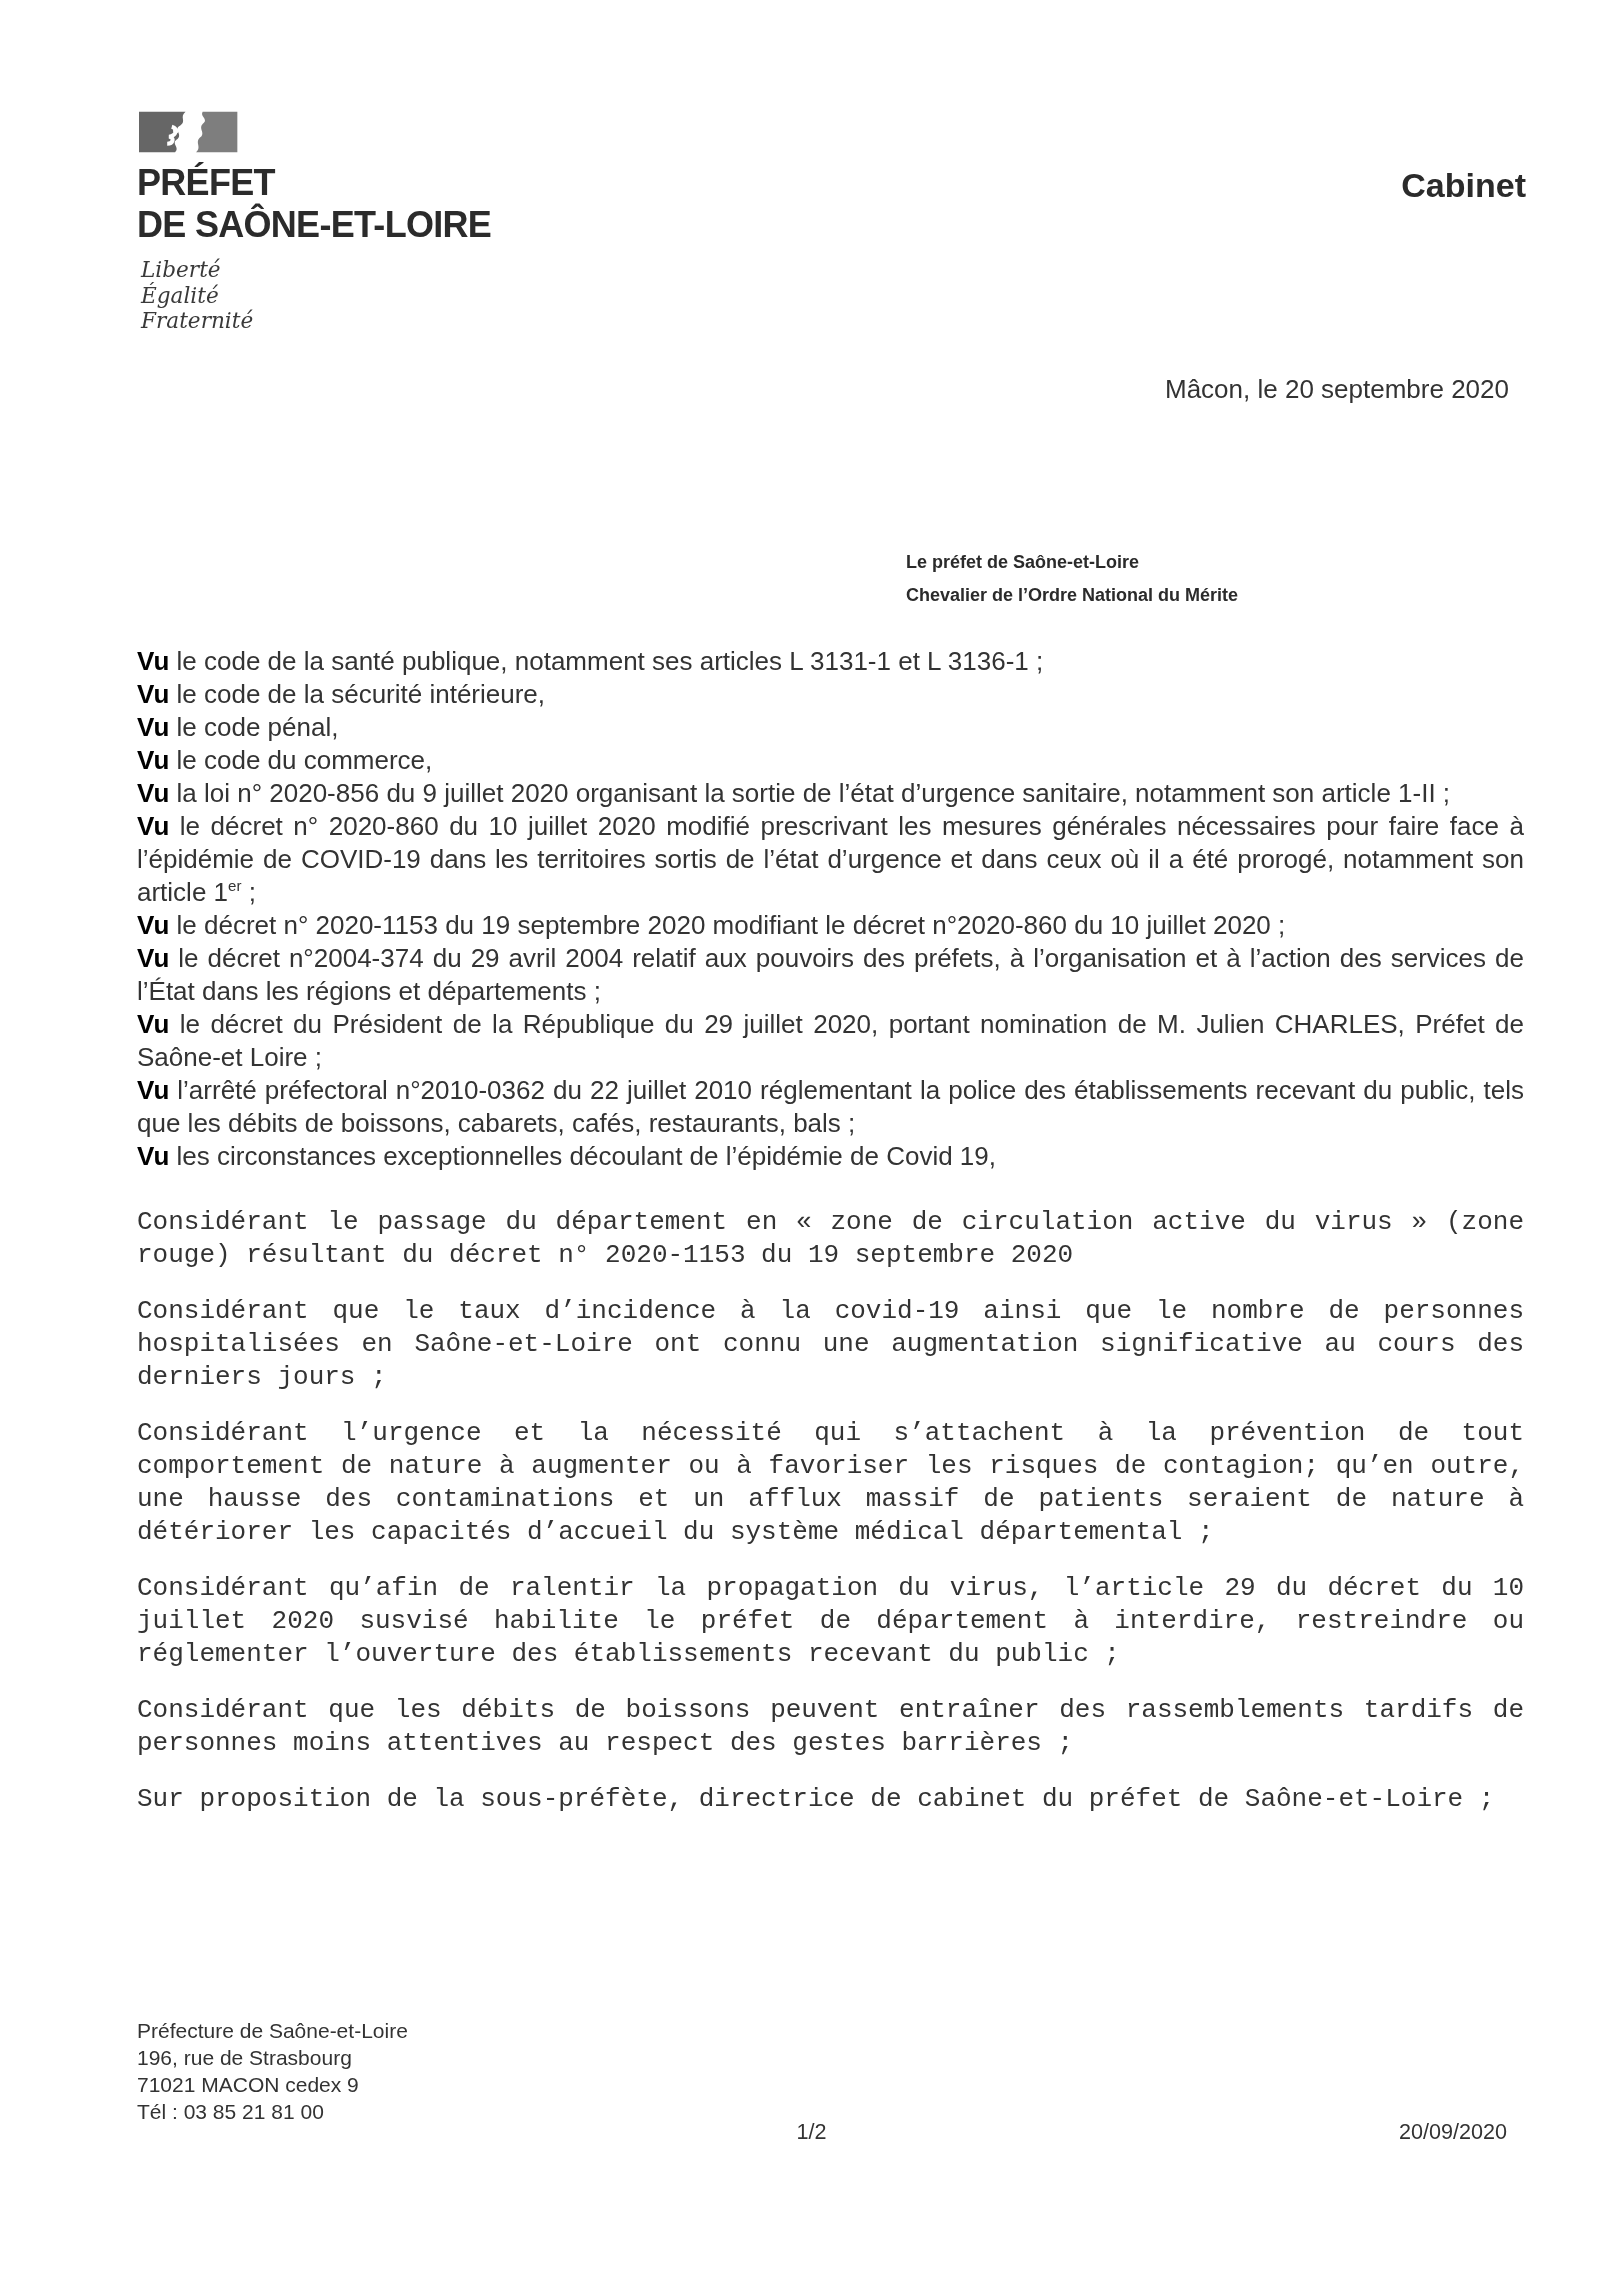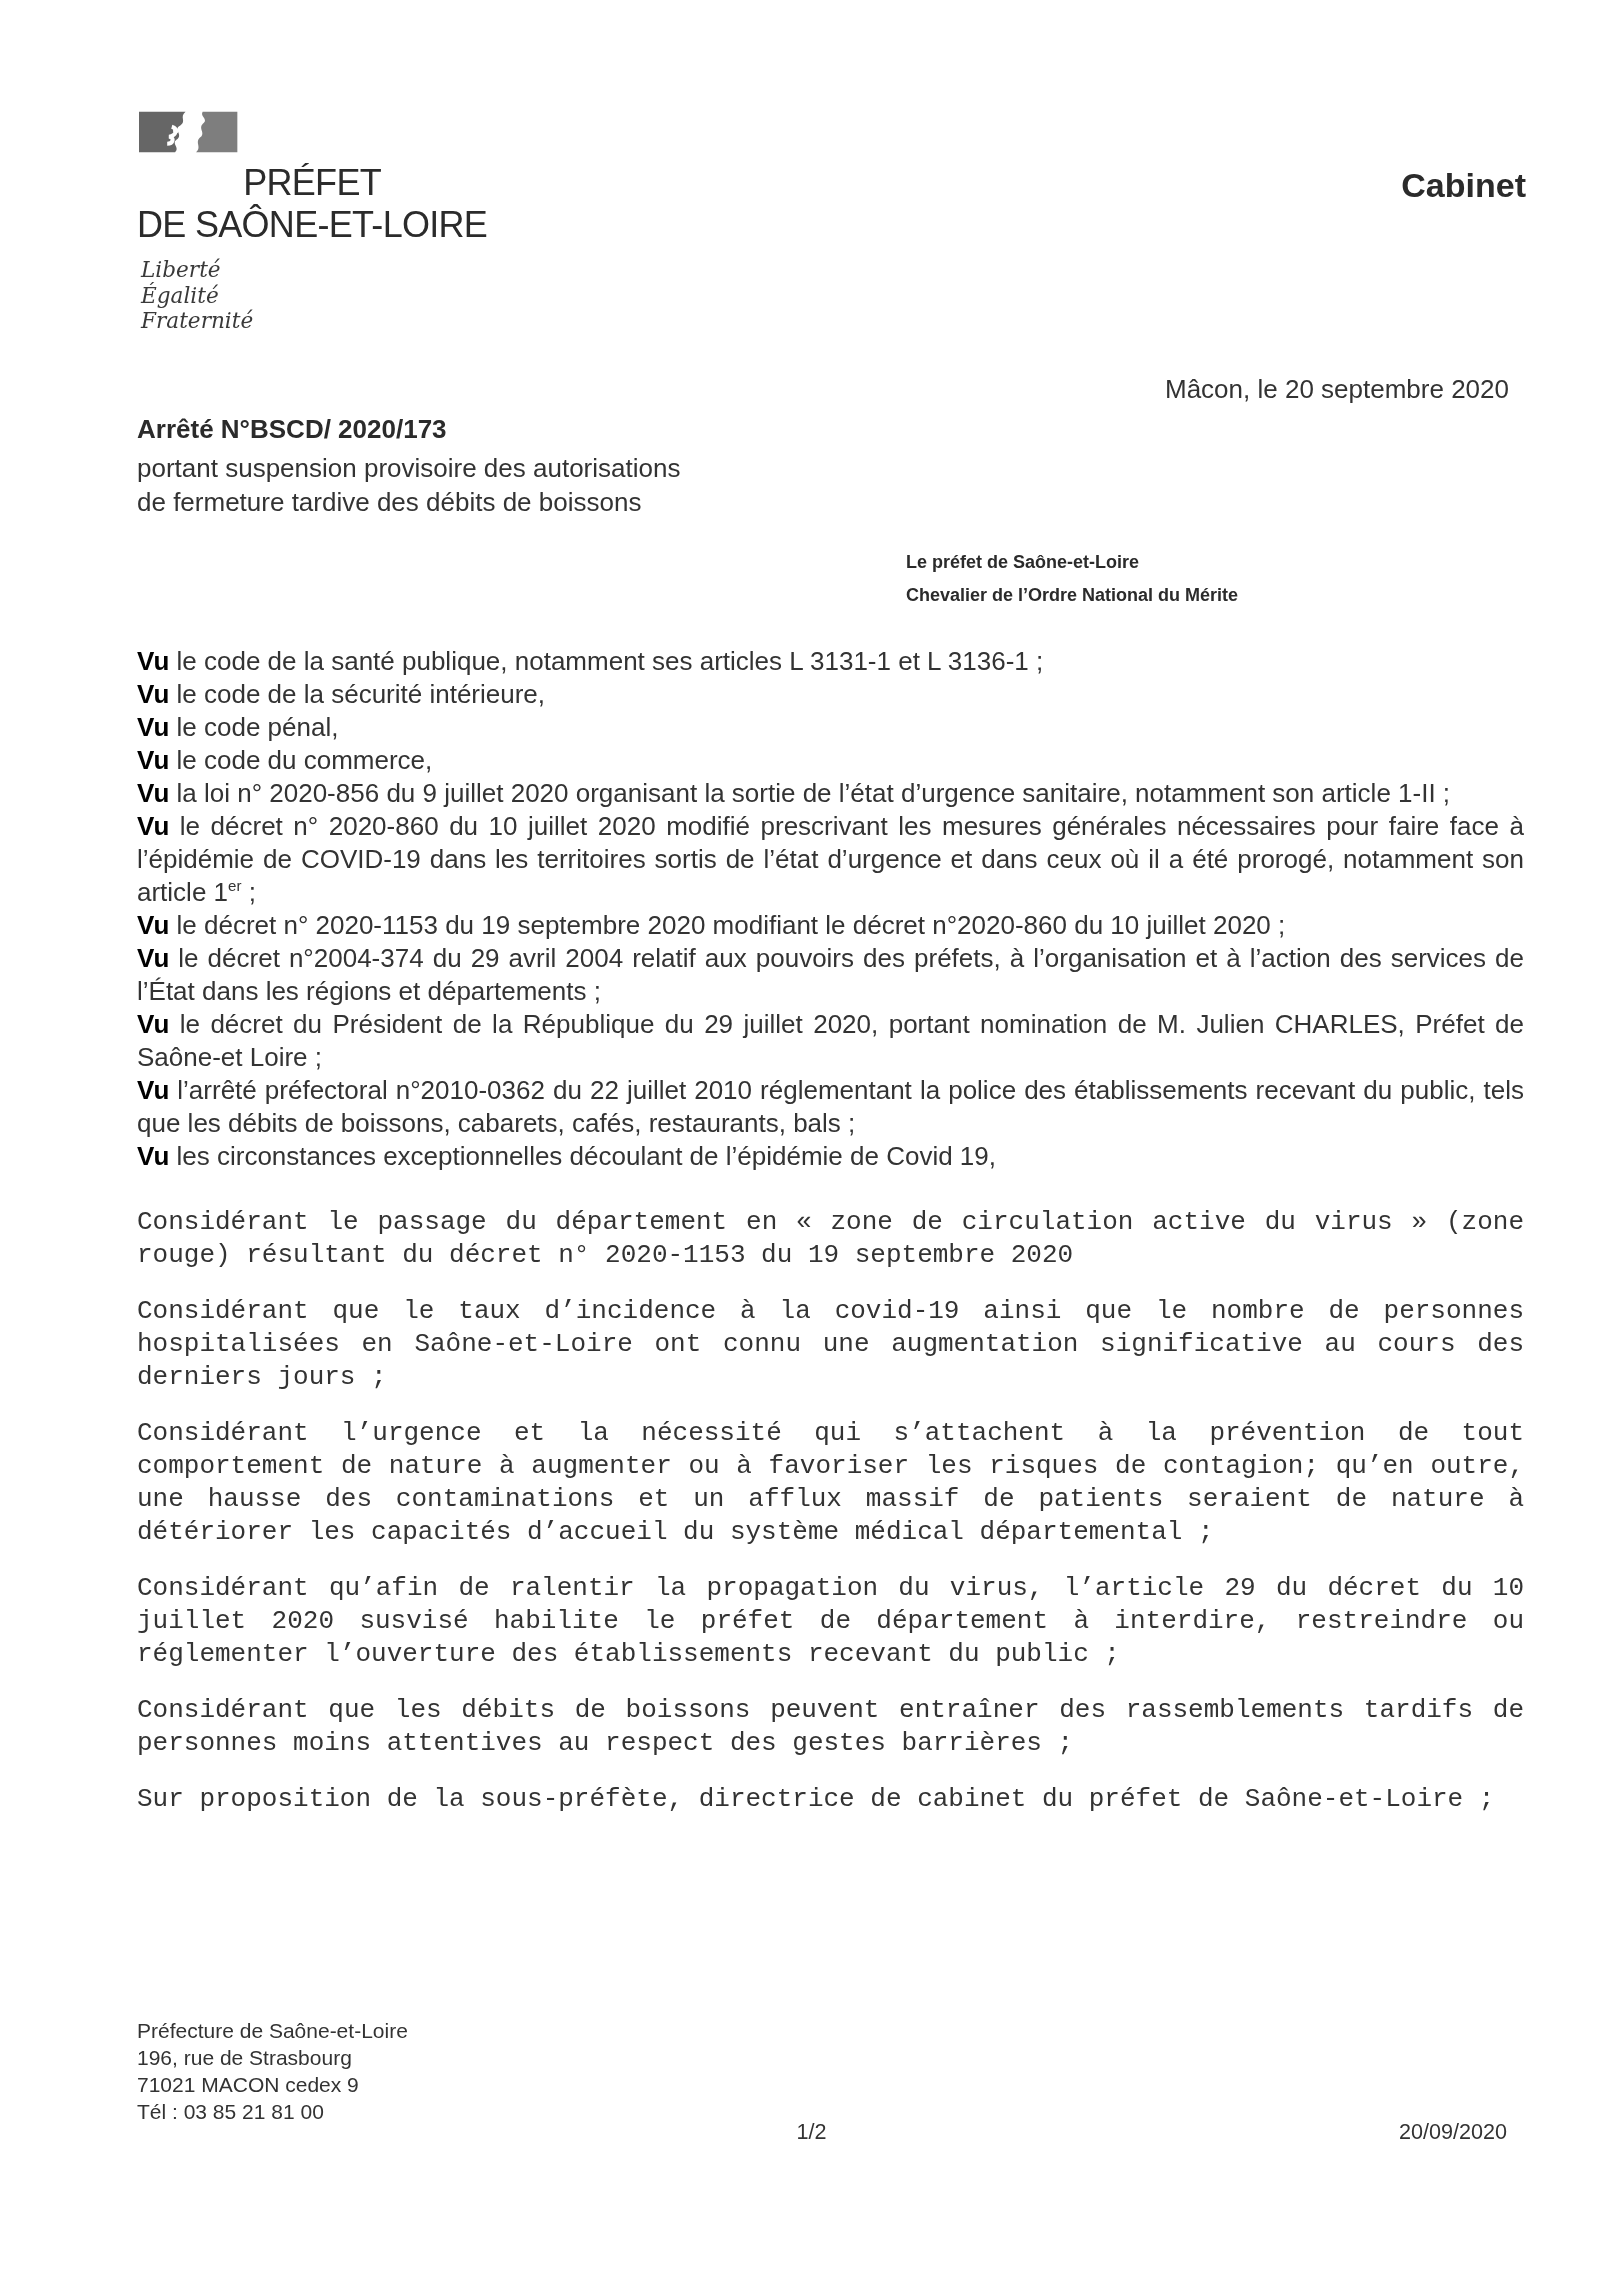--- a/index.html
+++ b/index.html
@@ -8,22 +8,22 @@
     width:1623px;height:2295px;
     background:#ffffff;
     font-family:"Liberation Sans",sans-serif;
     color:#333333;
     overflow:hidden;
   }
   
   .logo{position:absolute;left:139px;top:111px;}
   .agency{
     position:absolute;left:137px;top:162px;
-    font-weight:normal;font-size:36px;line-height:42px;
-    color:#2b2b2b;letter-spacing:-0.7px;white-space:nowrap;text-align:center;
+    font-weight:bold;font-size:36px;line-height:42px;
+    color:#2b2b2b;letter-spacing:-0.7px;white-space:nowrap;
   }
   .motto{
     position:absolute;left:141px;top:257px;
     font-family:"DejaVu Serif",serif;font-style:italic;
     font-size:21.6px;line-height:25.5px;color:#3a3a3a;
   }
   .service{
     position:absolute;right:97px;top:164px;
     text-align:right;font-weight:bold;
     font-size:34px;line-height:42px;color:#2b2b2b;
@@ -92,25 +92,20 @@
     <div>Égalité</div>
     <div>Fraternité</div>
   </div>
 
   <div class="service">
     <div>Cabinet</div>
   </div>
 
   <div class="dateline">Mâcon, le 20 septembre 2020</div>
 
-  <div class="subject">
-    <p class="num">Arrêté N°BSCD/ 2020/173</p>
-    <p>portant suspension provisoire des autorisations</p>
-    <p>de fermeture tardive des débits de boissons</p>
-  </div>
 
   <div class="authority">
     <div>Le préfet de Saône-et-Loire</div>
     <div>Chevalier de l’Ordre National du Mérite</div>
   </div>
 
   <div class="body">
 
     <p class="visa"><b class="lead">Vu</b> <span>le code de la santé publique, notamment ses articles L 3131-1 et L 3136-1 ;</span><sup></sup><span></span></p>
     <p class="visa"><b class="lead">Vu</b> <span>le code de la sécurité intérieure,</span><sup></sup><span></span></p>

